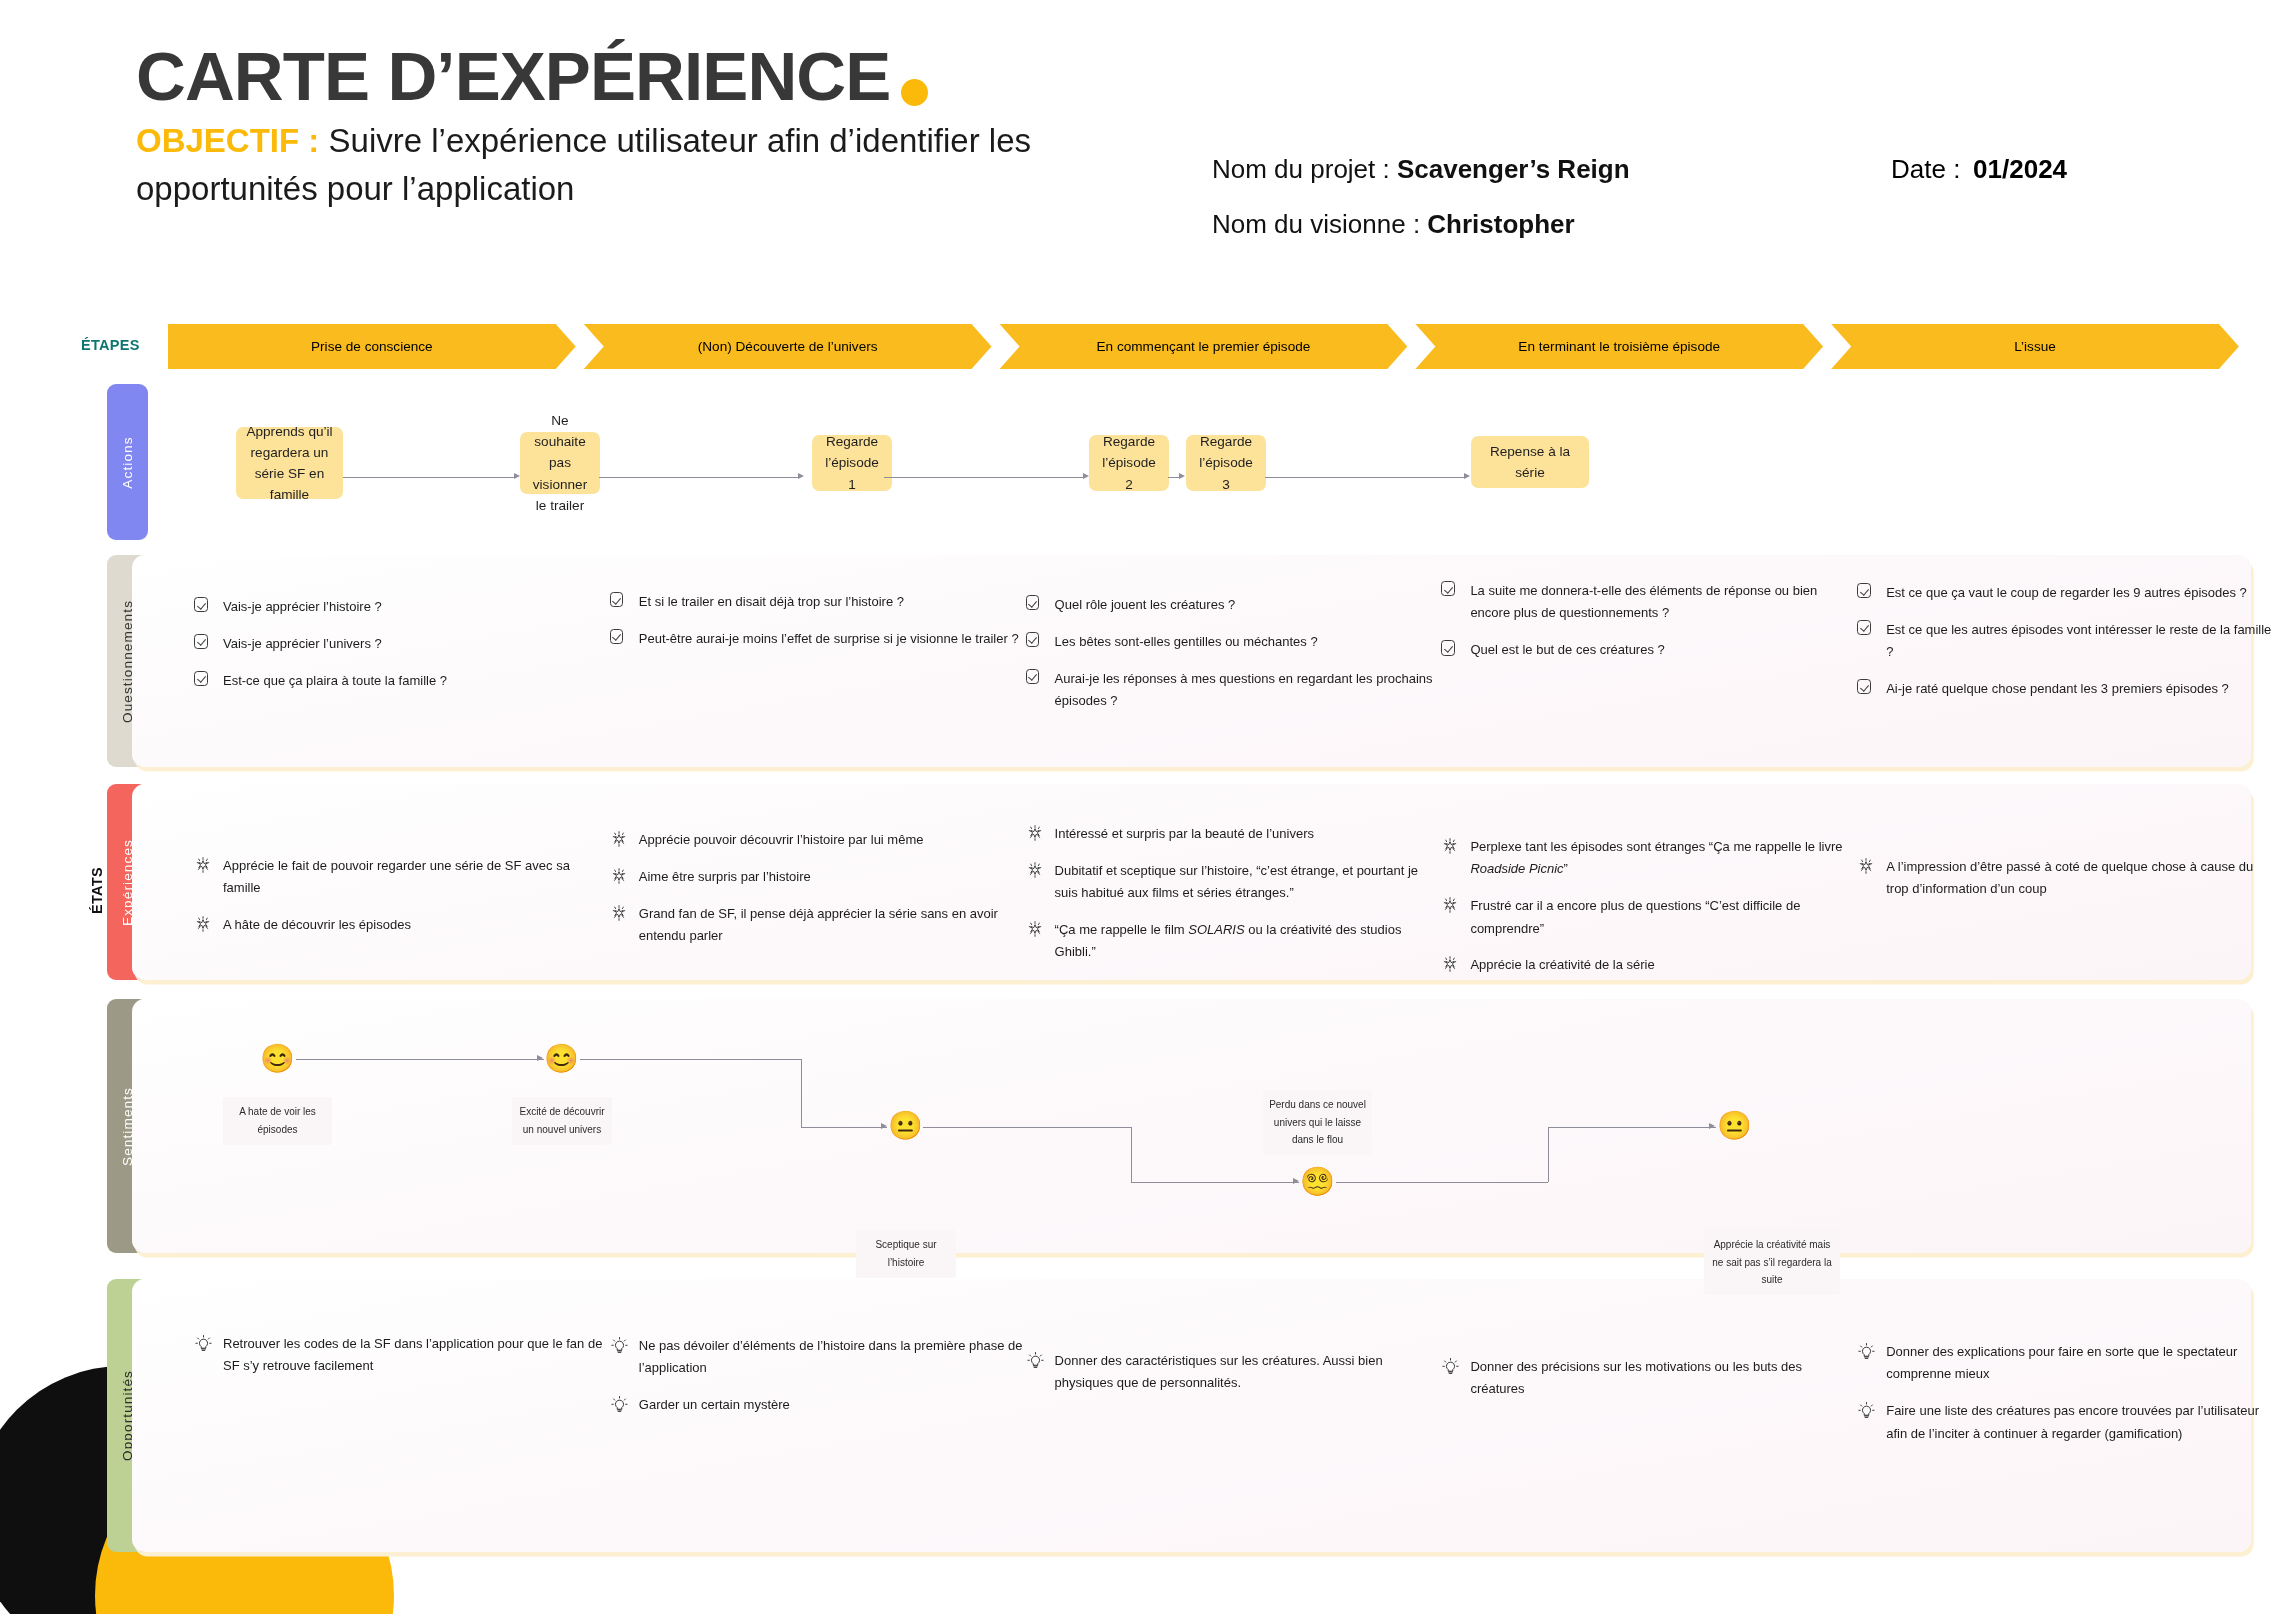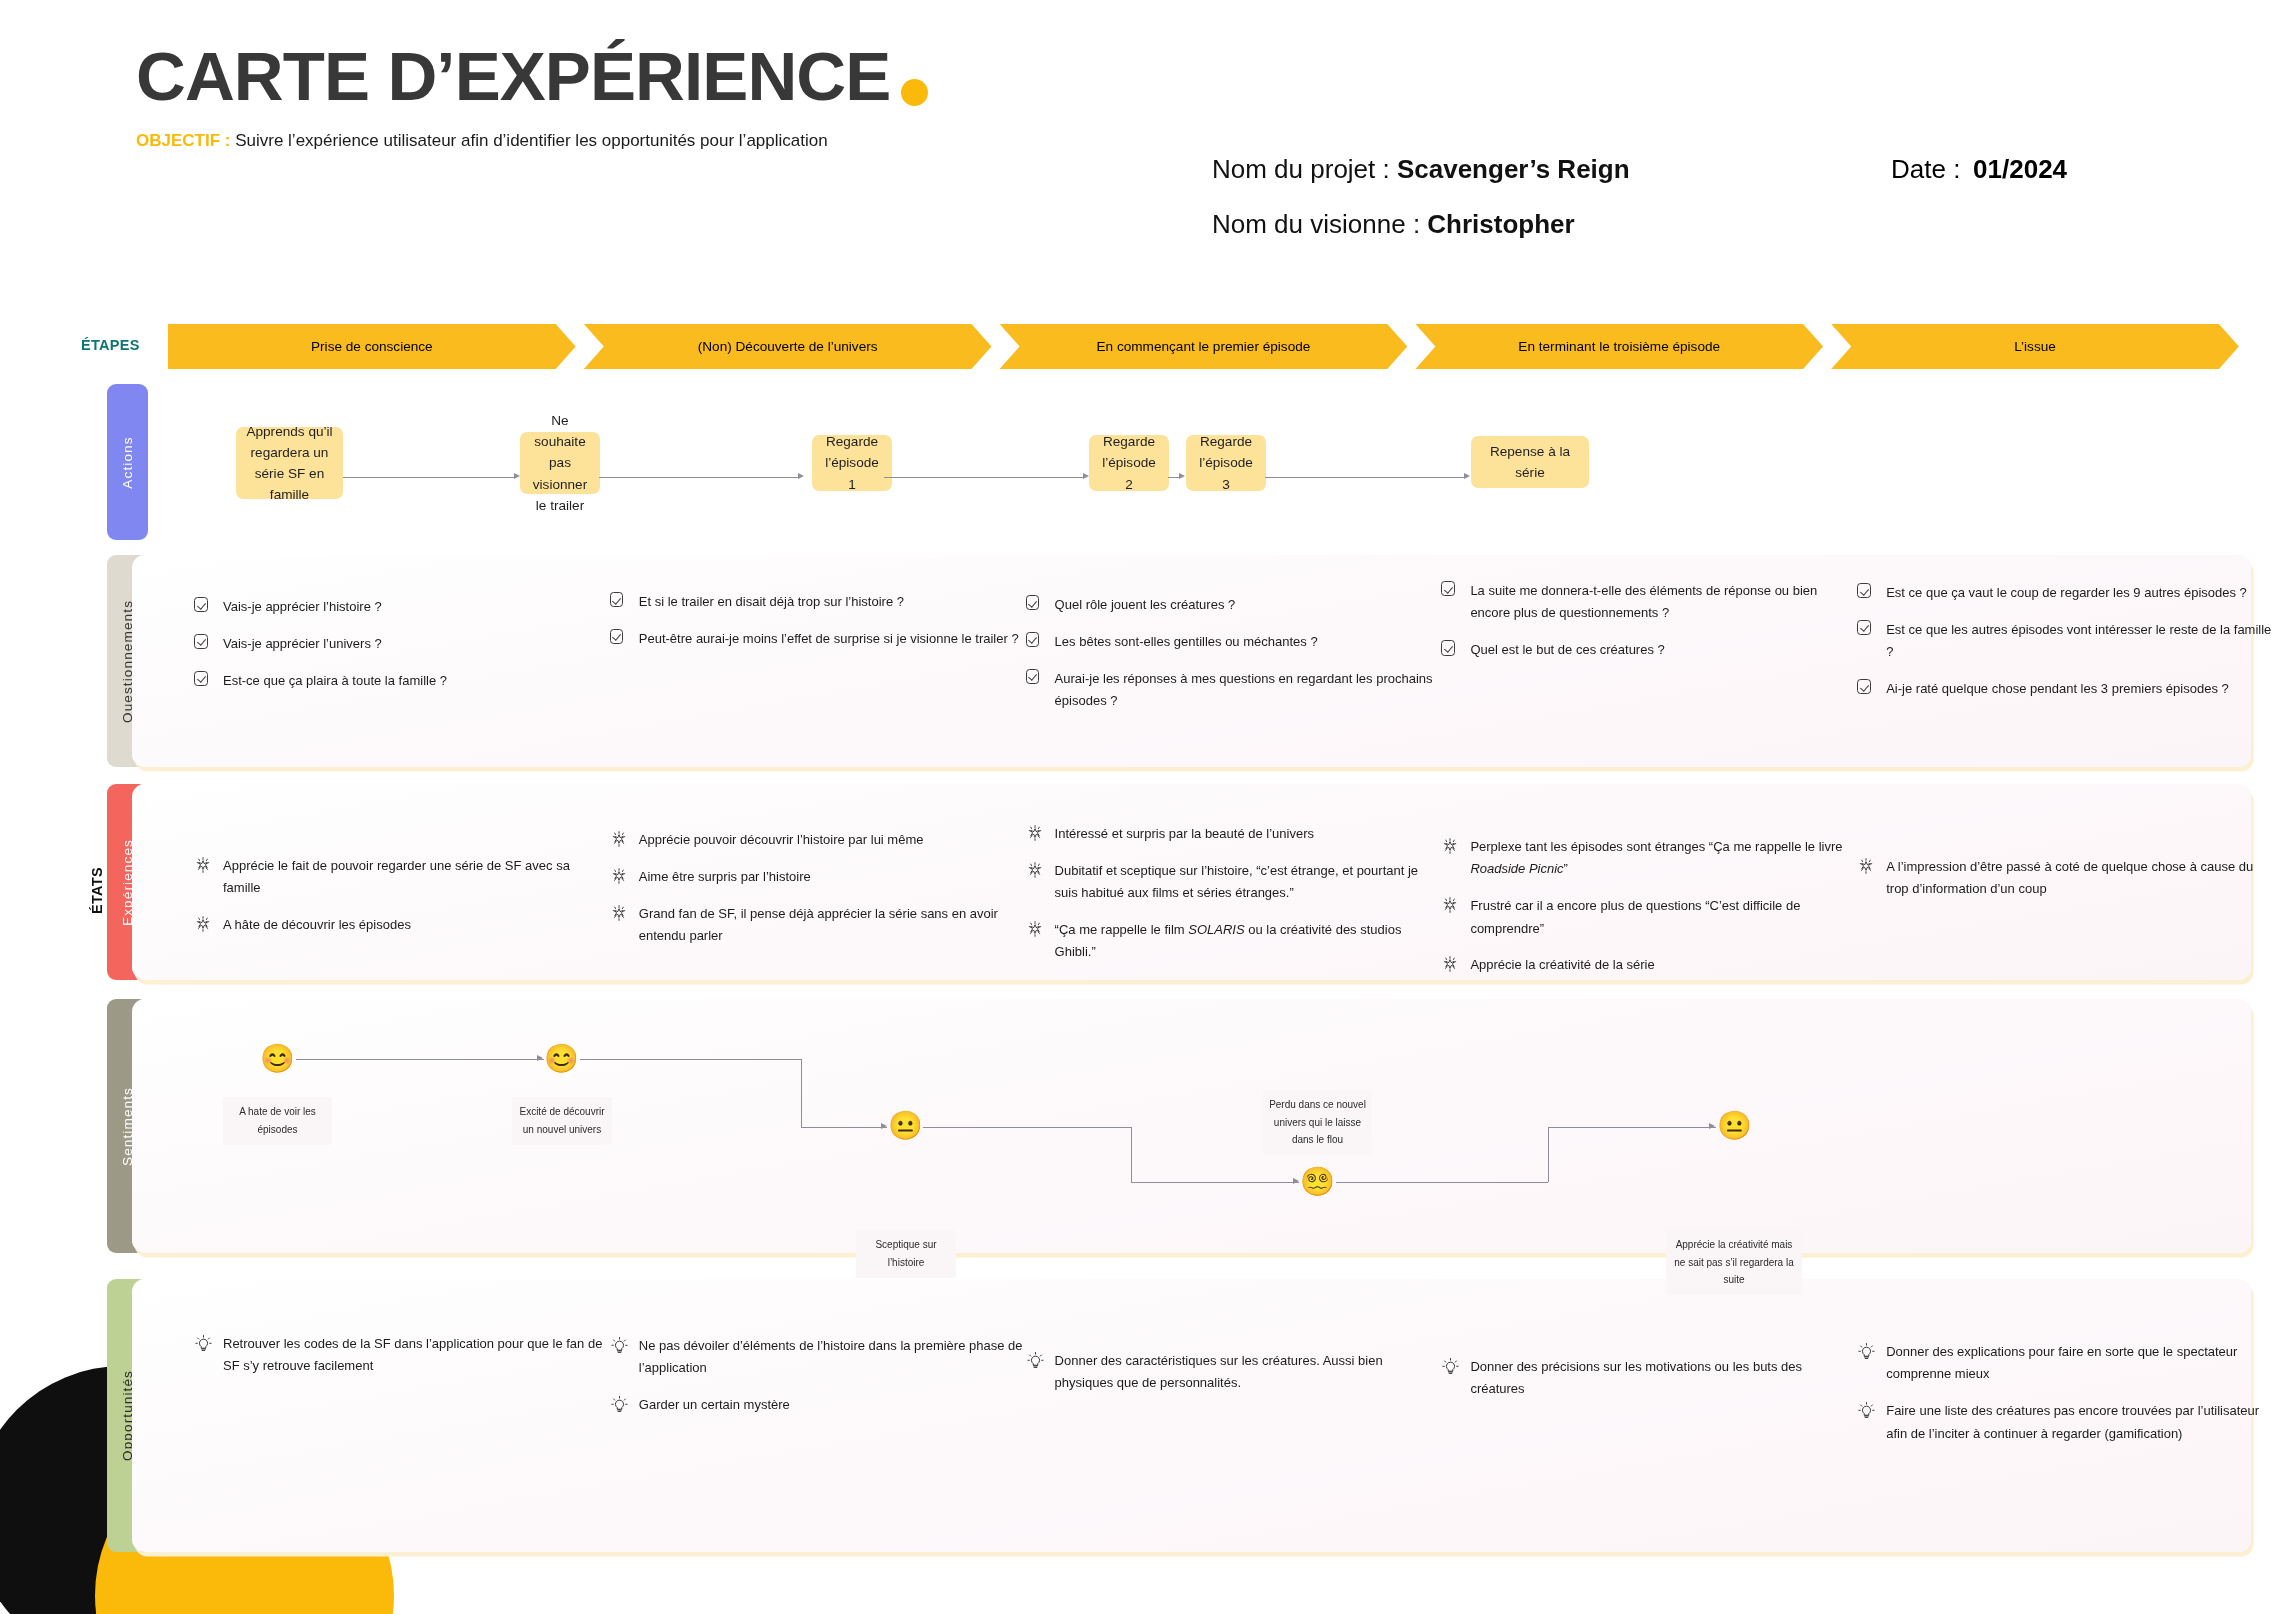--- a/index.html
+++ b/index.html
@@ -17,21 +17,21 @@
   .deco-yellow { width: 299px; height: 299px; background: #FBBA0A; left: 95px; top: 1446px; z-index: 3; }
 
   
   .header { position: absolute; left: 136px; top: 42px; z-index: 6; }
   .title-row { display: flex; align-items: flex-end; }
   .title {
     font-size: 69px; font-weight: 800; color: #383838;
     letter-spacing: -0.9px; line-height: 1; font-family: "Liberation Sans", sans-serif;
   }
   .title-dot { width: 27px; height: 27px; border-radius: 50%; background: #FBBA0A; margin-left: 11px; margin-bottom: 5.4px; }
-  .objective { margin-top: 18px; max-width: 1013px; font-size: 17px; line-height: 1.45; color: #1b1b1b; }
+  .objective { margin-top: 6px; max-width: 1013px; font-size: 33px; line-height: 1.45; color: #1b1b1b; }
   .objective .lbl { color: #FBBA0A; font-weight: 700; }
   .meta { position: absolute; left: 1212px; top: 154px; z-index: 6; font-size: 26px; color: #111; }
   .meta-row { margin-bottom: 23.5px; display: flex; align-items: baseline; }
   .meta-label { font-weight: 400; }
   .meta-value { font-weight: 700; margin-left: 7.2px; }
   .meta-date { position: absolute; left: 1891px; top: 154px; z-index: 6; font-size: 26px; display: flex; align-items: baseline;}
   .meta-date .meta-value { margin-left: 12.7px; }
 
   
   .etapes-label {
@@ -494,21 +494,21 @@
         <span>😐</span>
       </div>
       <div class="feel-cap" style="width: 100px; left: 688px; top: 231px;">Sceptique sur l’histoire</div>
       <div class="emoji" style="left: 1134px; top: 166px;">
         <span>😵‍💫</span>
       </div>
       <div class="feel-cap" style="width: 109px; left: 1095px; top: 91px;">Perdu dans ce nouvel univers qui le laisse dans le flou</div>
       <div class="emoji" style="left: 1551px; top: 110px;">
         <span>😐</span>
       </div>
-      <div class="feel-cap" style="width: 136px; left: 1498px; top: 231px;">Apprécie la créativité mais ne sait pas s’il regardera la suite</div>
+      <div class="feel-cap" style="width: 136px; left: 1536px; top: 231px;">Apprécie la créativité mais ne sait pas s’il regardera la suite</div>
     </div>
 
   <div class="row" id="row-opps">
     <div class="row-tab">
       <span class="row-tab-text">Opportunités</span>
     </div>
     <div class="row-body">
       <div class="cols" id="cols-opps">
           <div class="col">
             <div class="items" style="top: 54px;">

